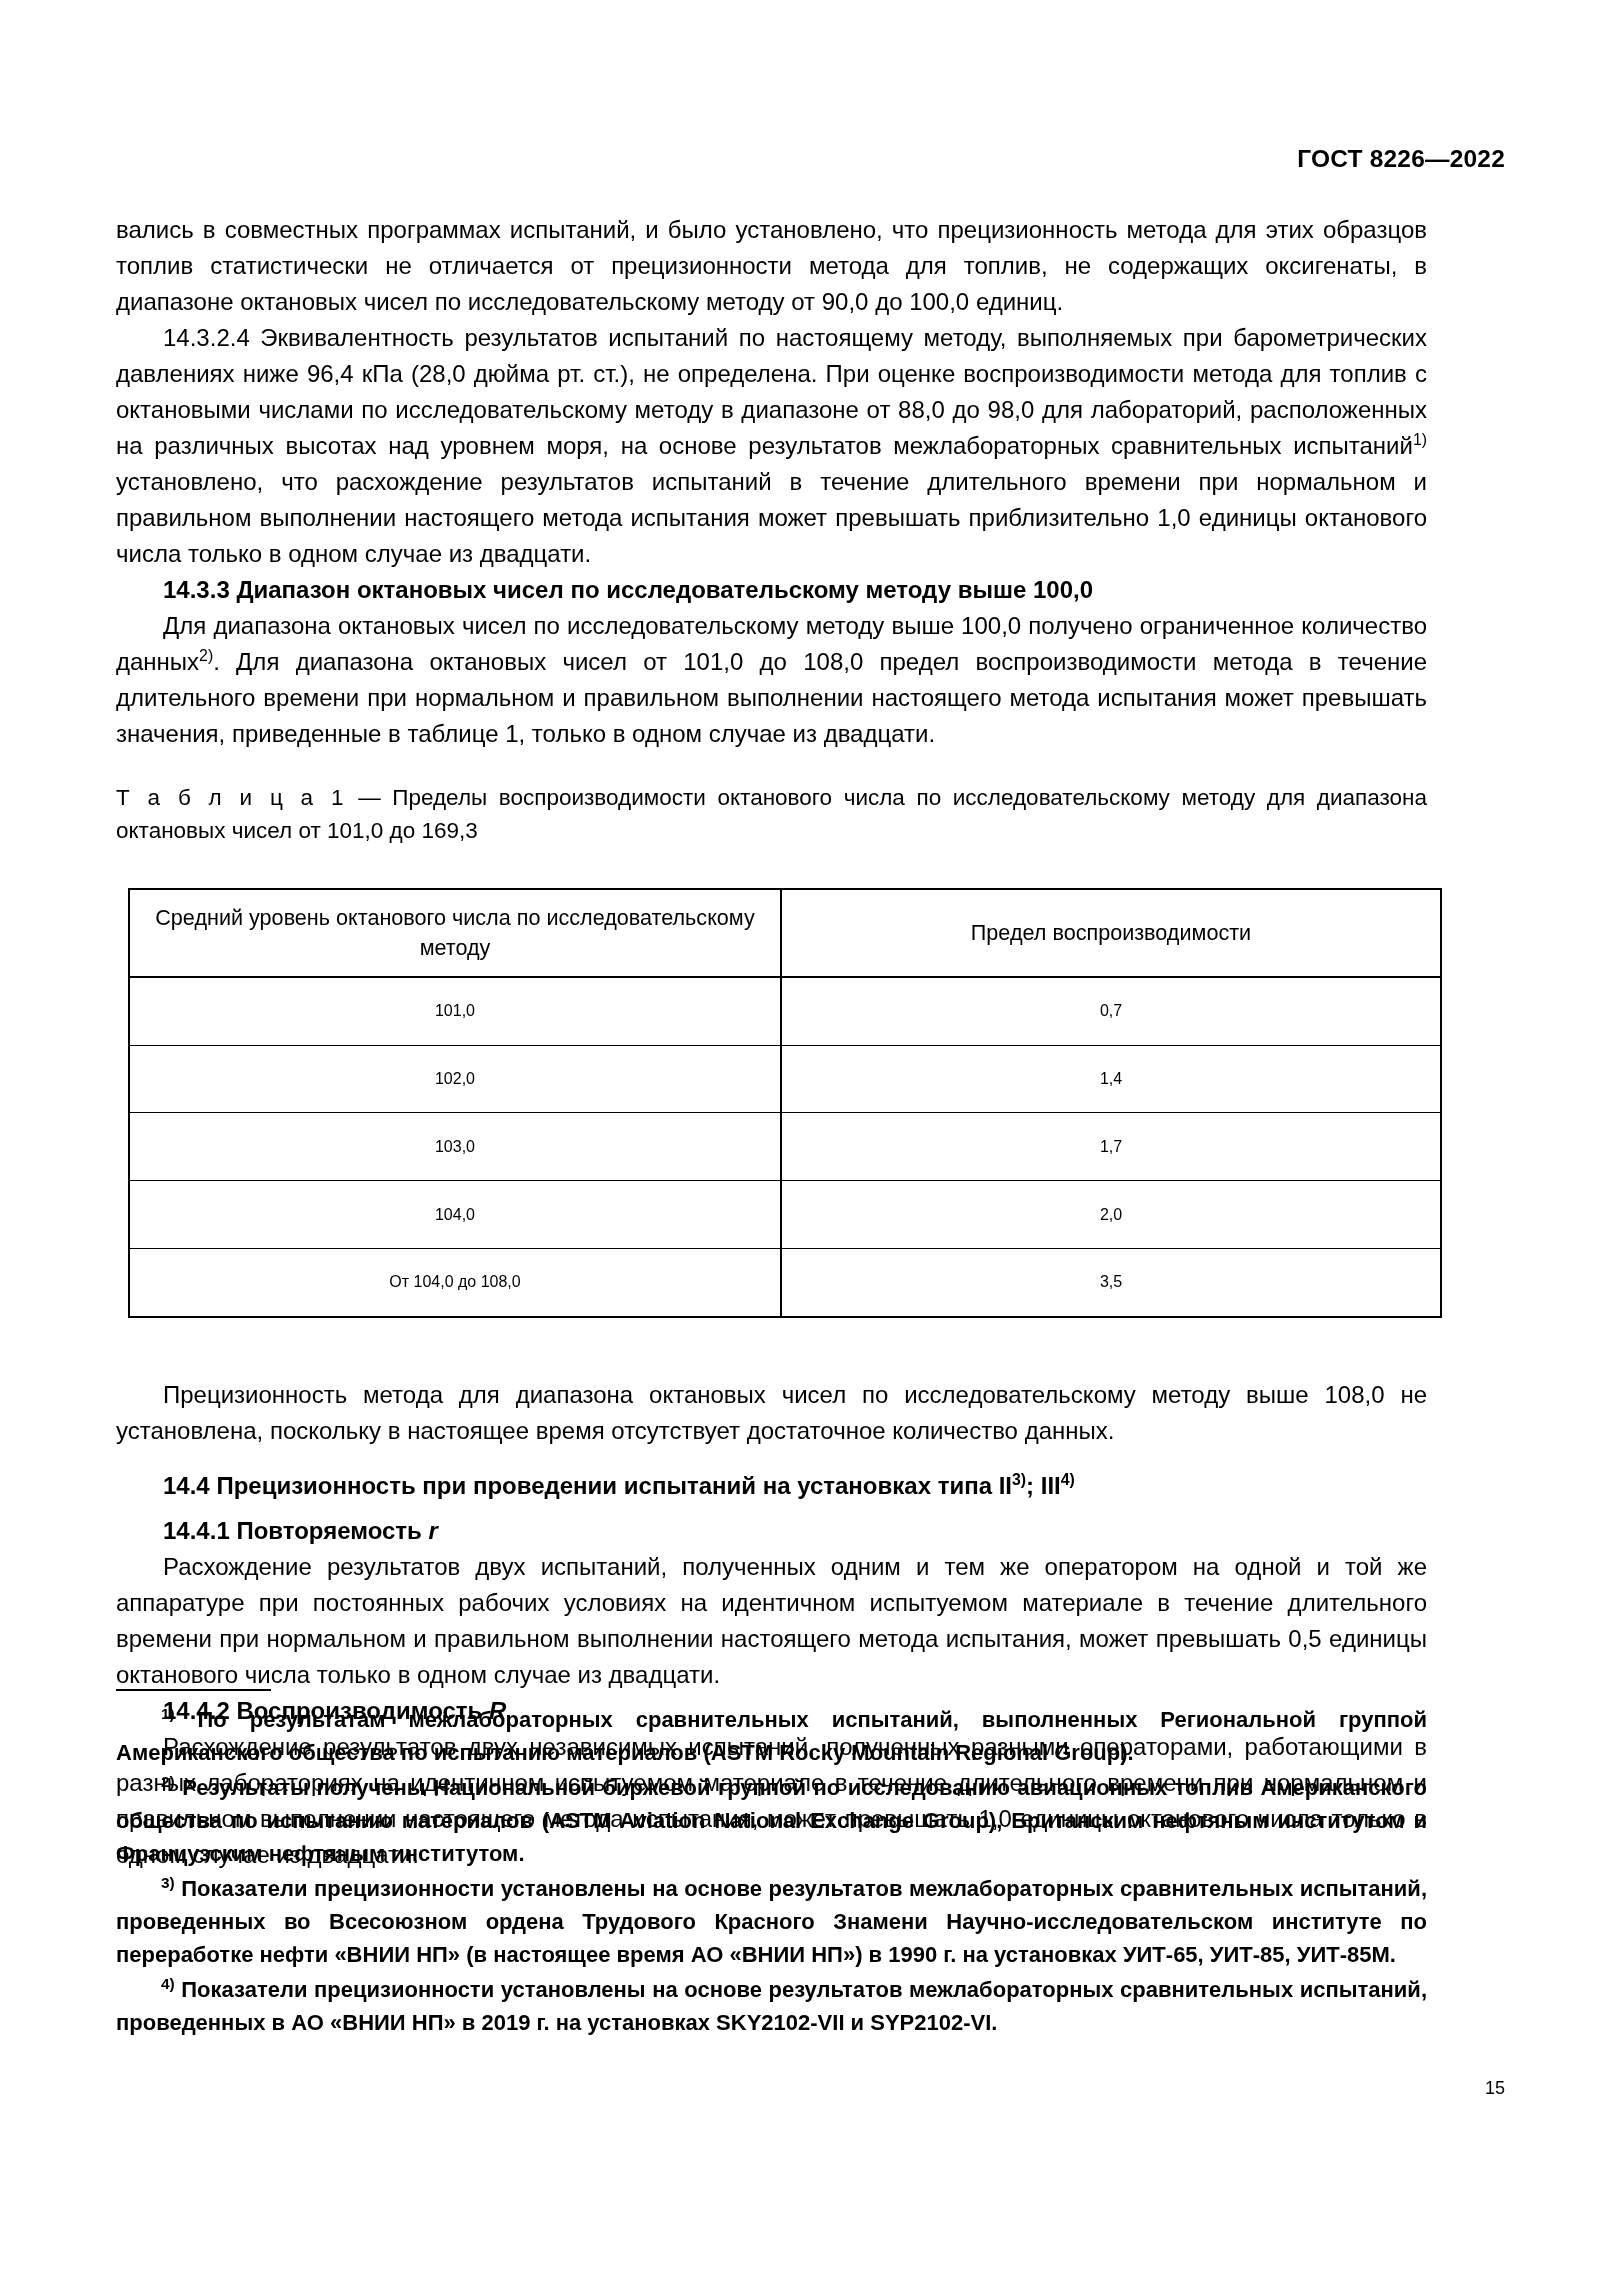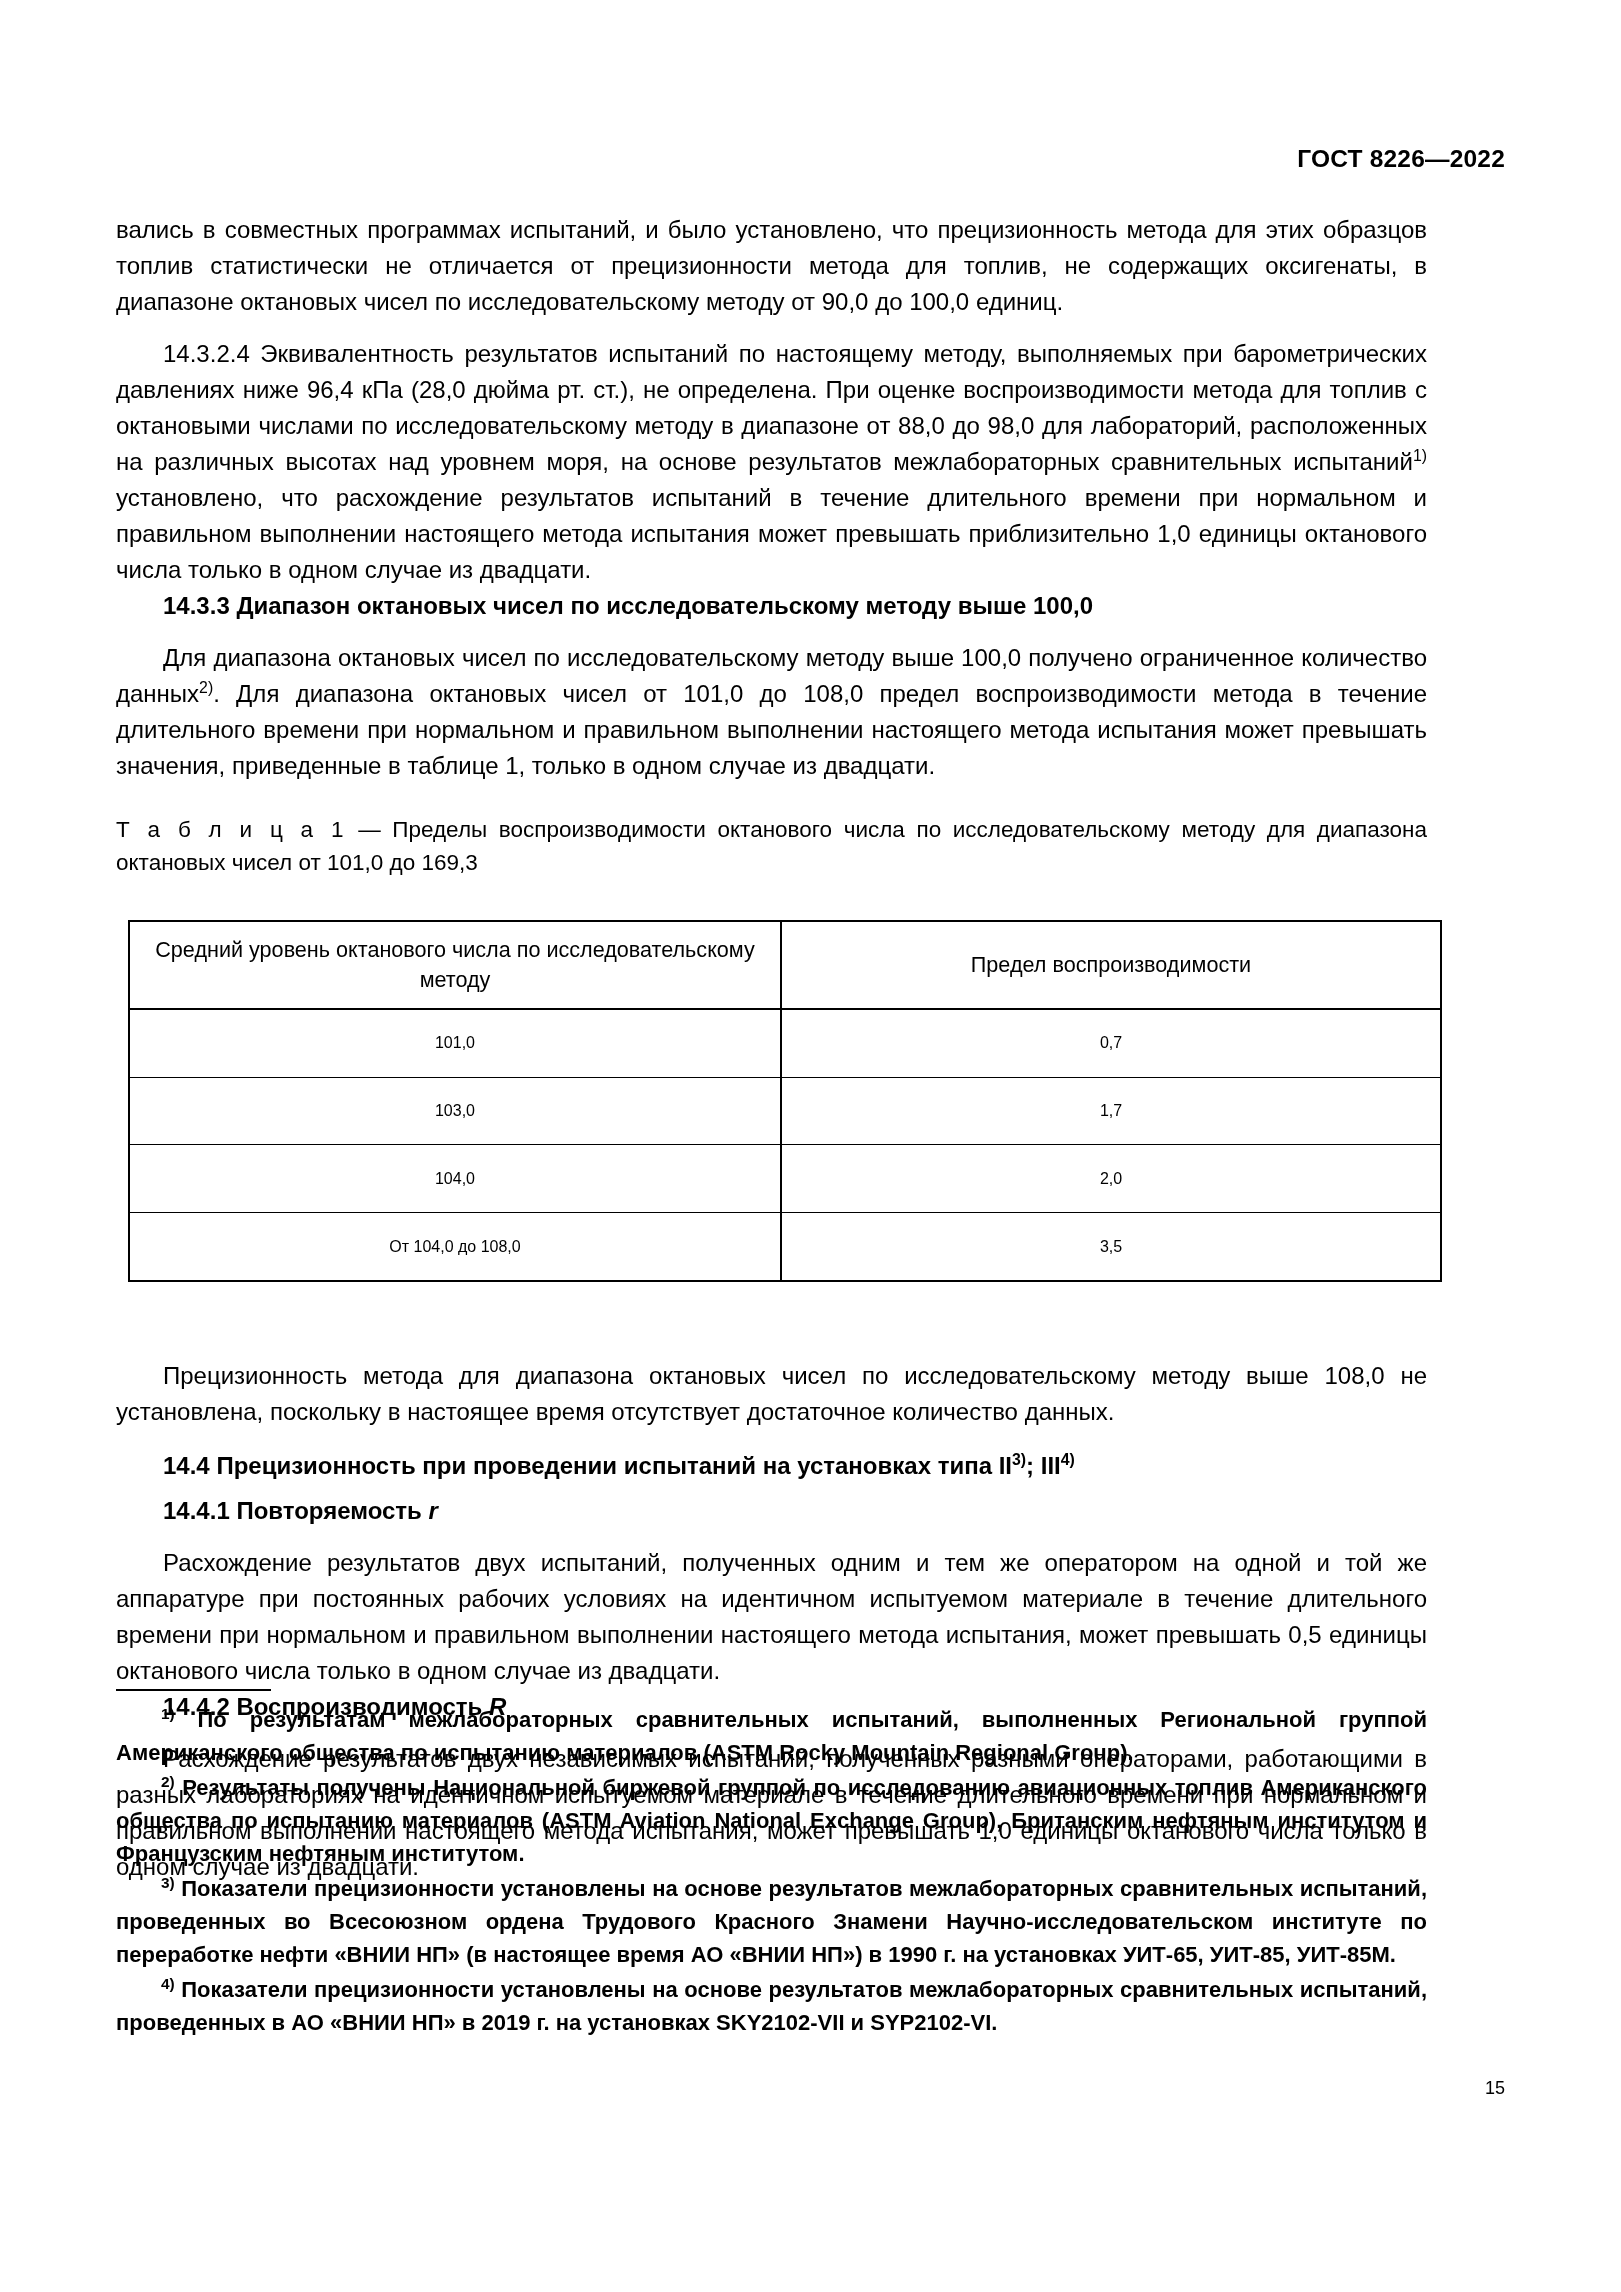--- a/index.html
+++ b/index.html
@@ -41,21 +41,20 @@
   p.body {
     margin: 0;
     font-size: 24px;
     line-height: 36px;
     text-align: justify;
     text-justify: inter-word;
     hyphens: manual;
   }
   p.body.indent {
     text-indent: 47px;
-    margin-top: 16px;
   }
   p.heading {
     margin: 0;
     font-size: 24px;
     line-height: 36px;
     font-weight: bold;
     text-indent: 47px;
     text-align: left;
   }
   p.heading .ital {
@@ -184,20 +183,24 @@
           <th>Средний уровень октанового числа по исследовательскому методу</th>
           <th>Предел воспроизводимости</th>
         </tr>
       </thead>
       <tbody>
         <tr>
           <td>101,0</td>
           <td>0,7</td>
         </tr>
         <tr>
+          <td>102,0</td>
+          <td>1,4</td>
+        </tr>
+        <tr>
           <td>103,0</td>
           <td>1,7</td>
         </tr>
         <tr>
           <td>104,0</td>
           <td>2,0</td>
         </tr>
         <tr>
           <td>От 104,0 до 108,0</td>
           <td>3,5</td>

